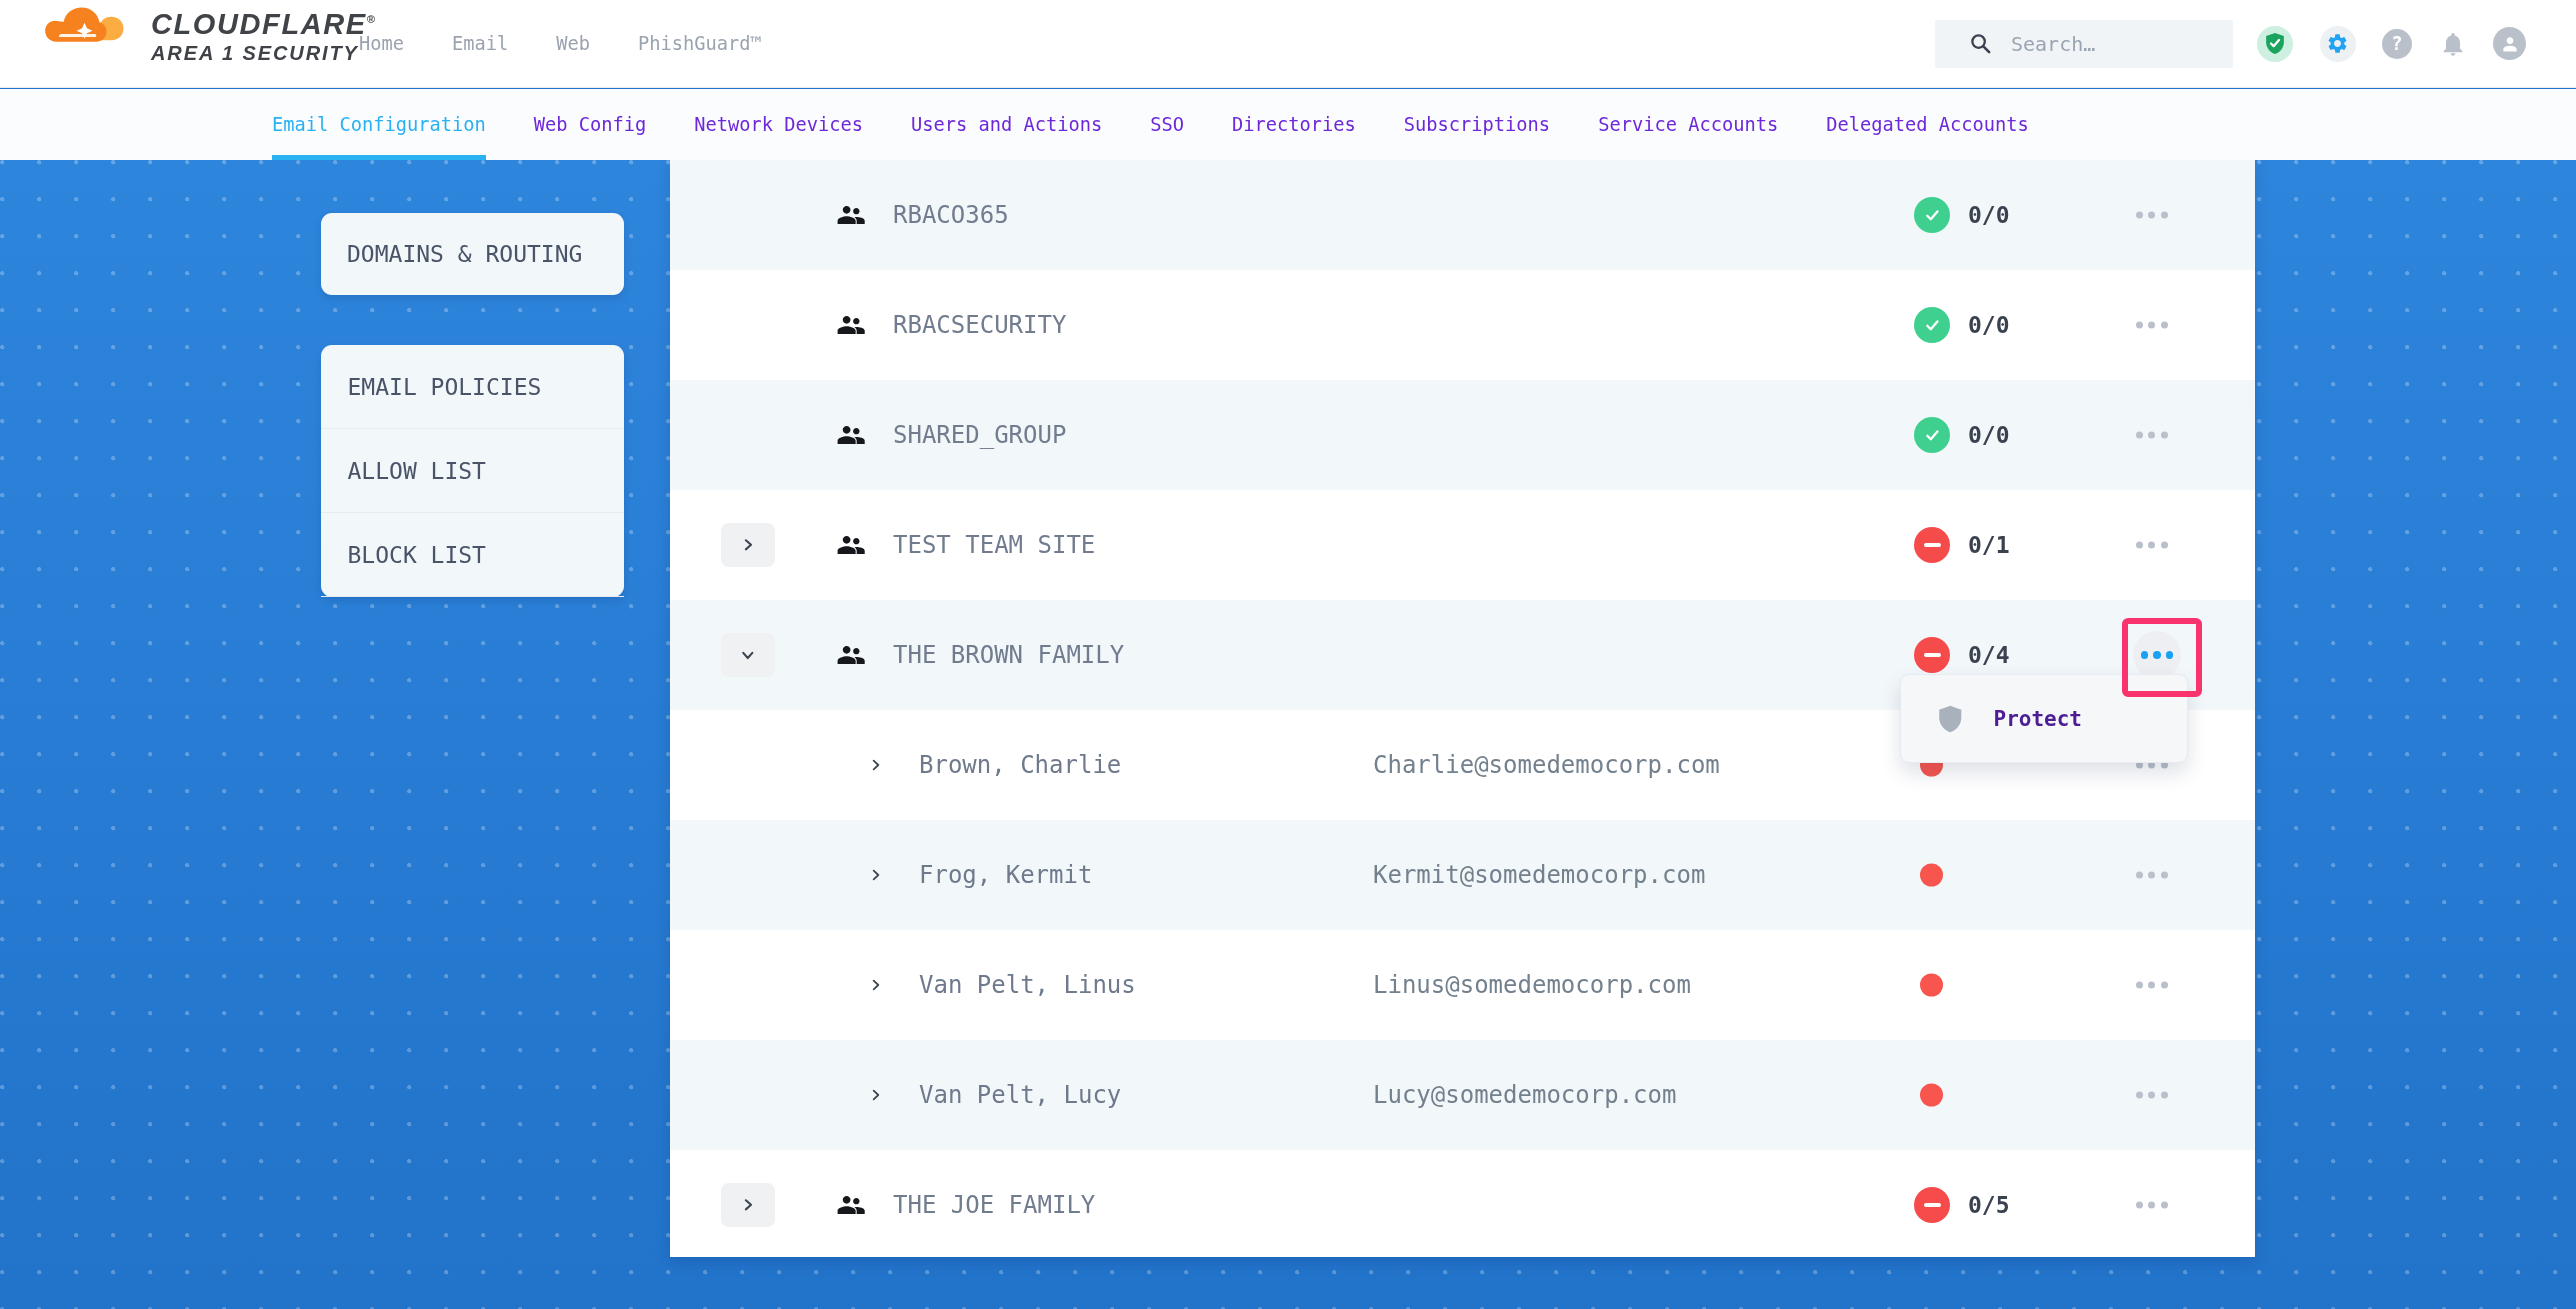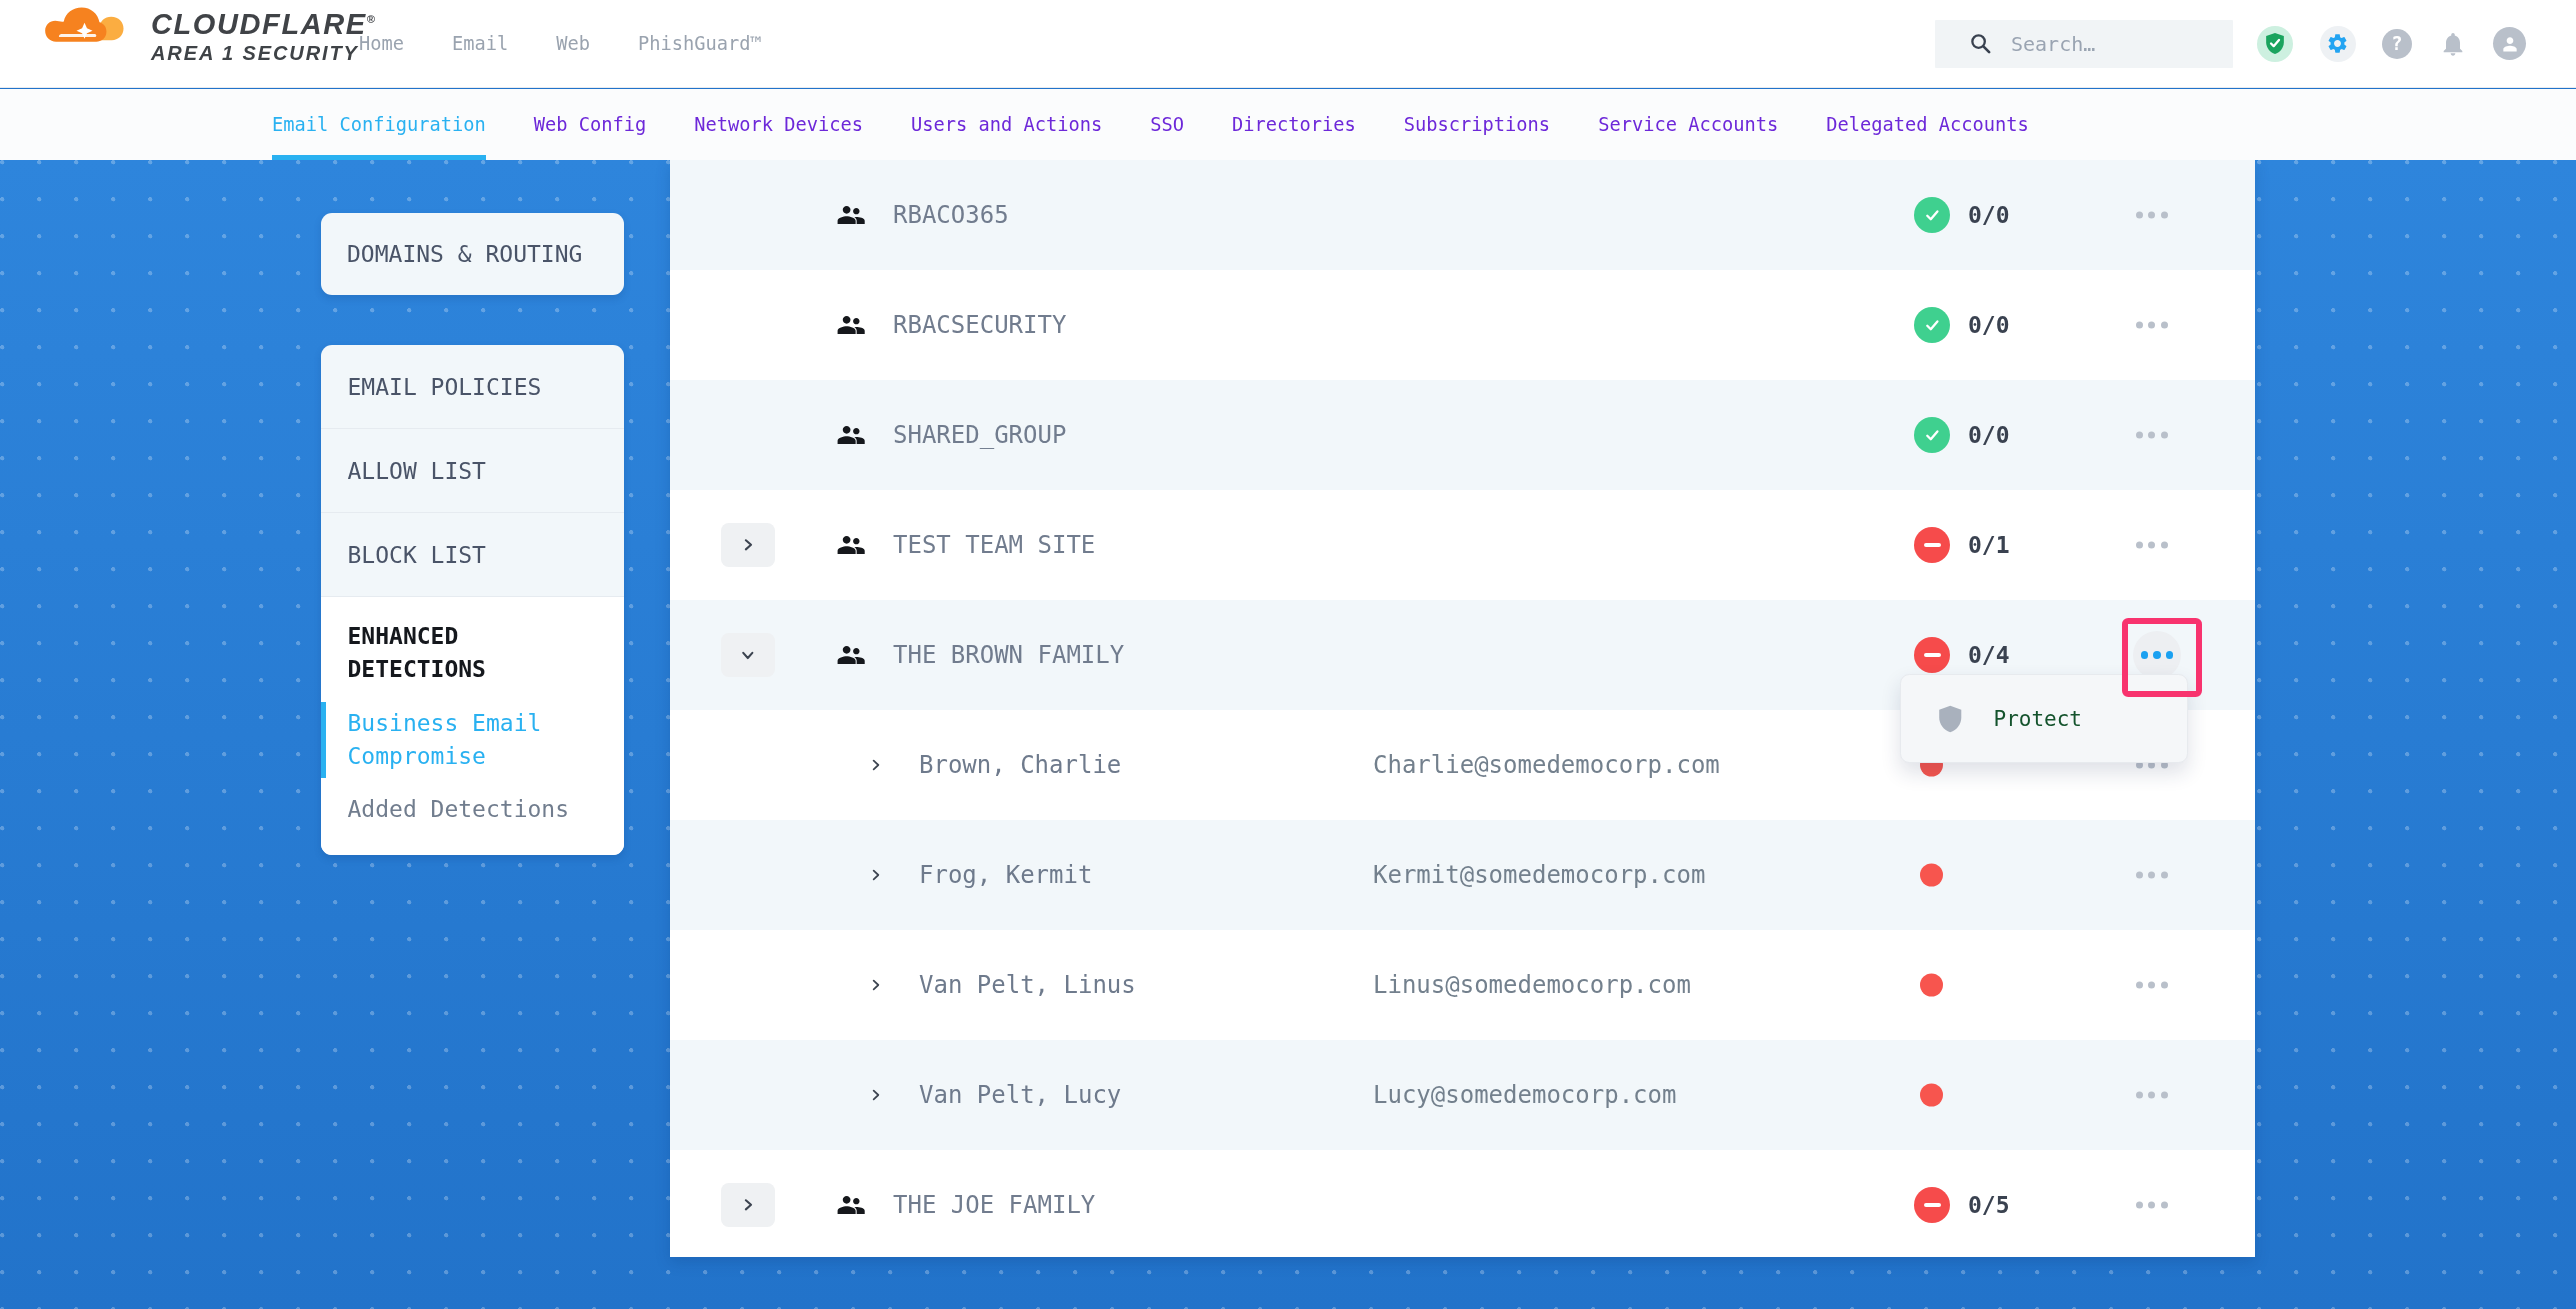--- a/index.html
+++ b/index.html
@@ -130,21 +130,21 @@
     position:absolute;left:2122px;top:458px;width:68px;height:67px;
     border:6.2px solid #f8336e;border-radius:6.2px;z-index:60;pointer-events:none;
   }
   .dropdown{
     position:absolute;left:1900px;top:514px;width:288px;height:89px;
     background:#f5f7f9;border:1.6px solid #e7eaee;border-radius:9.3px;
     box-shadow:0 9.3px 20px rgba(25,45,85,0.14);z-index:50;
     display:flex;align-items:center;padding-left:36px;box-sizing:border-box;
   }
   .dropdown svg{width:26.5px;height:30px;}
-  .dd-label{margin-left:30px;font-size:21px;font-weight:normal;color:#14532d;}
+  .dd-label{margin-left:30px;font-size:21px;font-weight:bold;color:#4c1d95;}
 </style>
 </head>
 <body>
 
 <div class="header">
   <div class="brand">
     <svg class="cloud" viewBox="0 0 104 58">
       <path fill="#fbad41" d="M70 28c0-8 7-14 15-14 10 0 16 7 16 15 0 9-7 15-15 15H68z"></path>
       <path fill="#f6821f" d="M24 20C26 9 36 2 47 2c12 0 21 8 23 19 0 0 9 2 9 12 0 9-7 13-13 13H14C6 46 0 40 0 32s6-13 13-13c4 0 8 2 11 1z"></path>
       <path fill="#ffffff" d="M44 30l3.5 8 3.5-8 8-3.5-8-3.5-3.5-8-3.5 8-8 3.5z" transform="translate(8,8) scale(0.9)"></path>
@@ -208,25 +208,20 @@
 </div>
 
 <div class="content">
 
   <div class="card card-1">DOMAINS &amp; ROUTING</div>
 
   <div class="card card-2">
     <div class="pol-item">EMAIL POLICIES</div>
     <div class="pol-item">ALLOW LIST</div>
     <div class="pol-item">BLOCK LIST</div>
-    <div class="enhanced">
-      <div class="enh-title">ENHANCED DETECTIONS</div>
-      <div class="enh-item active">Business Email Compromise</div>
-      <div class="enh-item muted">Added Detections</div>
-    </div>
   </div>
 
 
   <div class="panel">
 
     <div class="row light">
       <svg class="vcent grp-icon" viewBox="0 0 24 24">
         <path fill="#16181c" d="M9 11c1.66 0 3-1.34 3-3S10.66 5 9 5 6 6.34 6 8s1.34 3 3 3zm7.5.5c1.38 0 2.5-1.12 2.5-2.5S17.88 6.5 16.5 6.5 14 7.62 14 9s1.12 2.5 2.5 2.5zM9 13c-2.33 0-7 1.17-7 3.5V19h14v-2.5C16 14.17 11.33 13 9 13zm7.5.5c-.46 0-.98.04-1.53.12 1.03.74 1.78 1.67 1.78 2.88V19H23v-2.5c0-2.33-4.17-3-6.5-3z"></path>
       </svg>
       <span class="vcent g-name">RBACO365</span>

